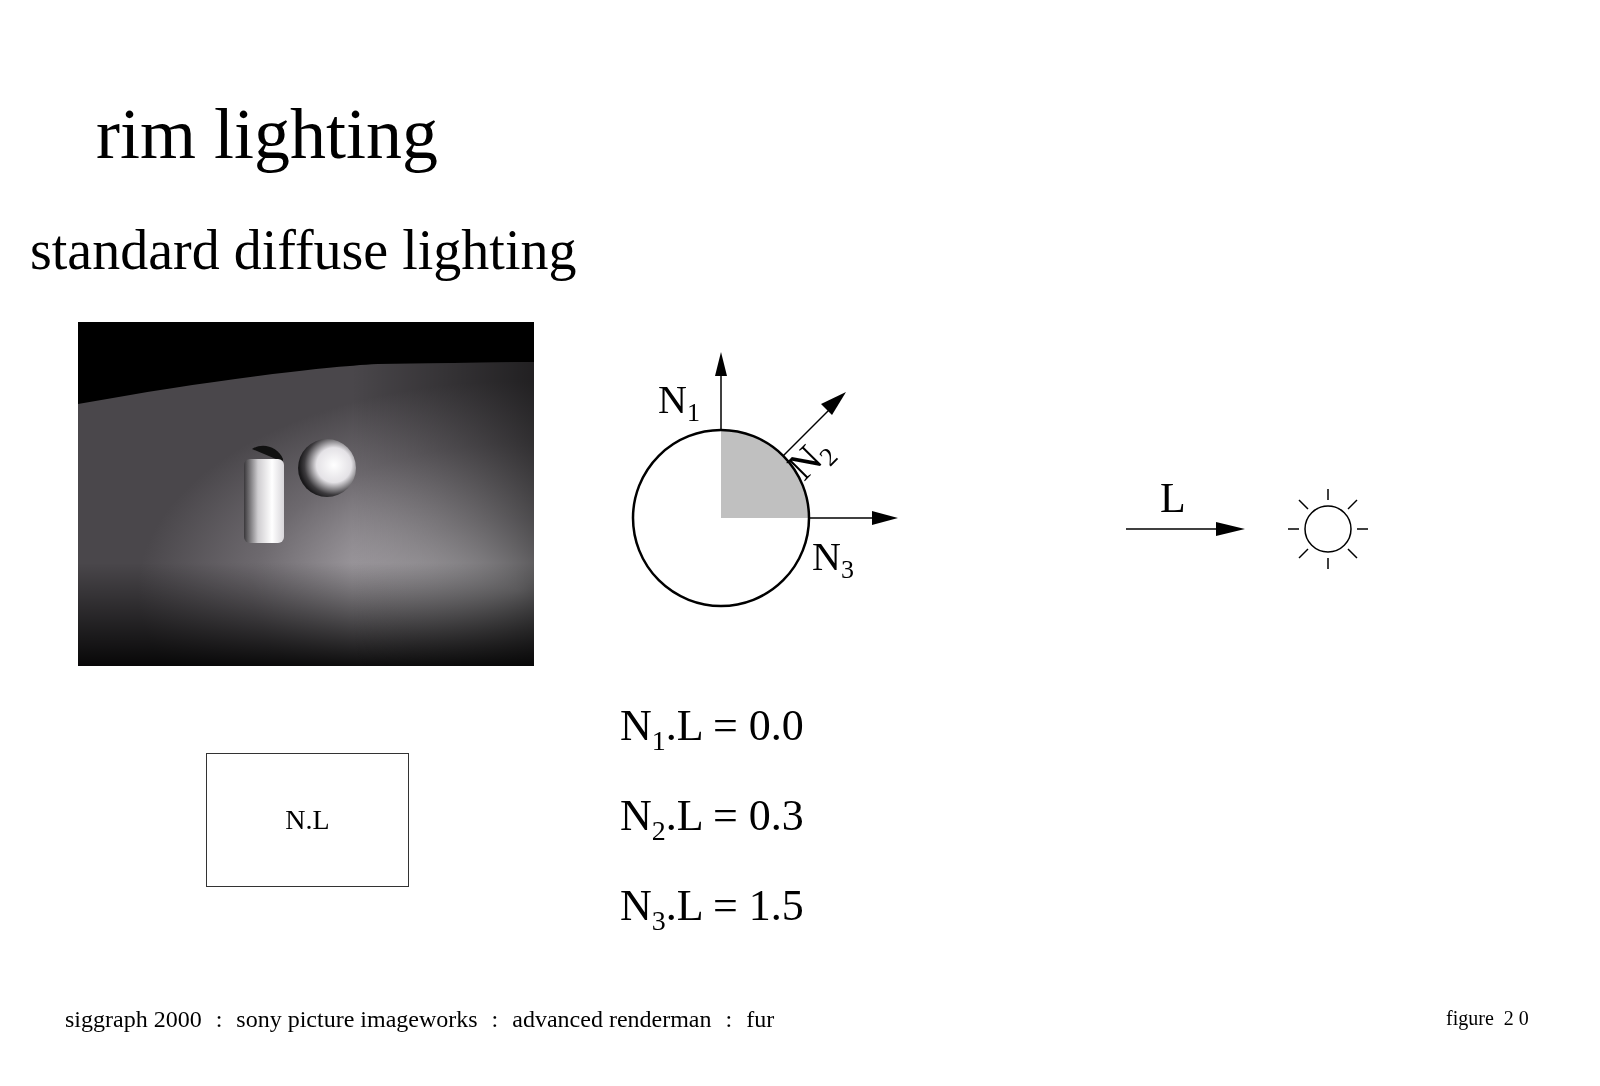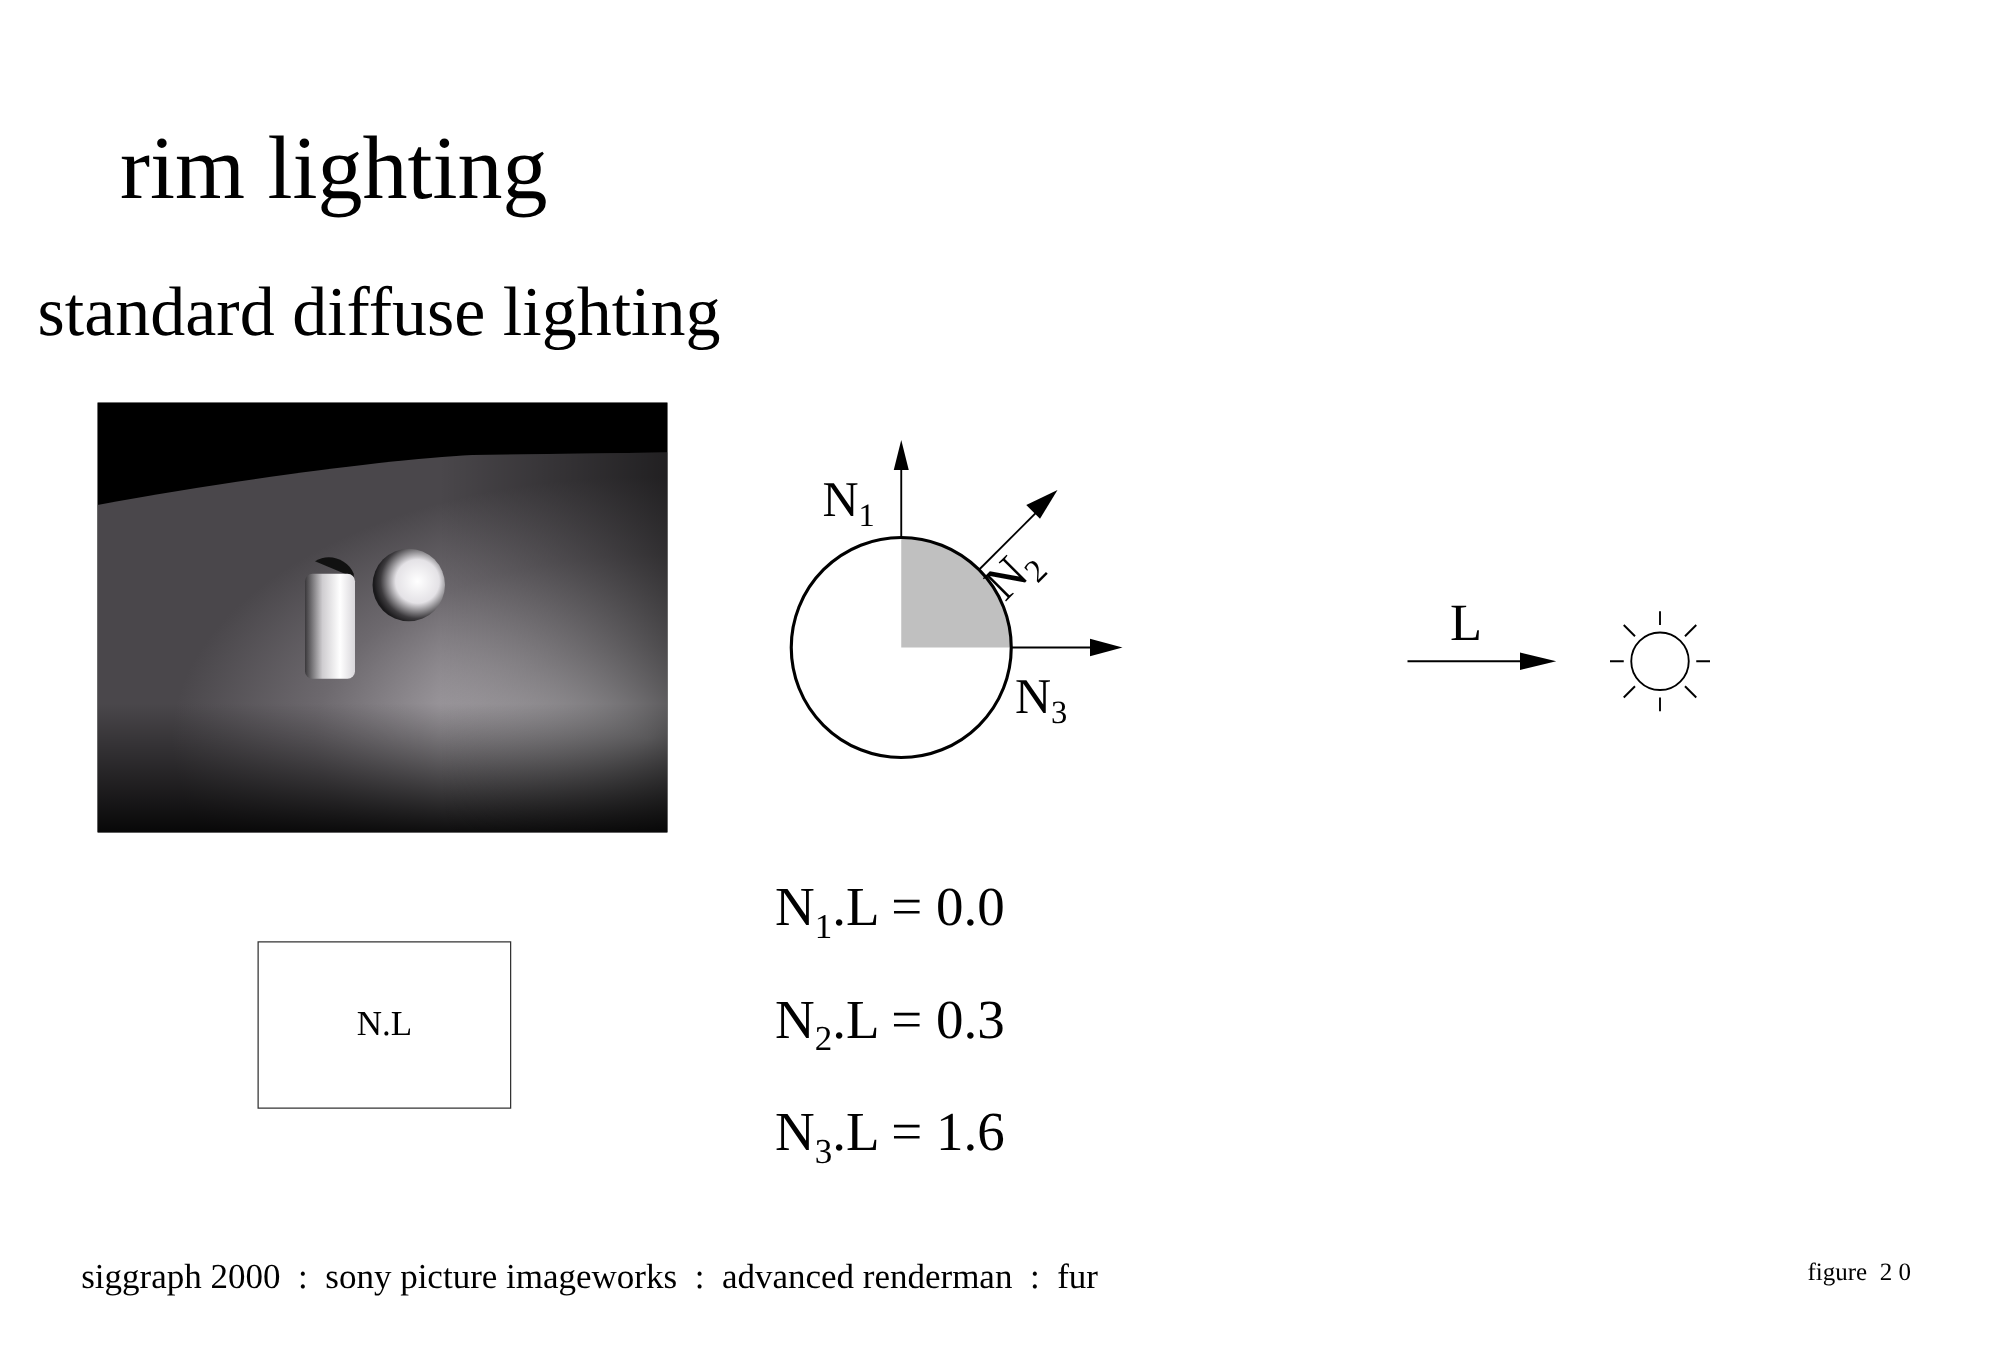--- a/index.html
+++ b/index.html
@@ -7,21 +7,21 @@
          font-family: "Liberation Serif", "DejaVu Serif", serif; color: #000; }
   .abs { position: absolute; }
   .slide-title { left: 96px; top: 98px; font-size: 72px; line-height: 1; white-space: nowrap; }
   .title-rule { left: 44px; top: 168px; width: 1511px; height: 0; }
   .subtitle { left: 0; width: 1600px; top: 222px; text-align: left; font-size: 56px; line-height: 1; padding-left: 30px; box-sizing: border-box; }
   .render { left: 78px; top: 322px; width: 456px; height: 344px; overflow: hidden; background: #000; }
   .nl-box { left: 194px; top: 753px; width: 203px; height: 134px; border: 1.5px solid #333; box-sizing: border-box;
             display: flex; align-items: center; justify-content: center; font-size: 28px; margin-left: 12px; }
   .eq { left: 620px; font-size: 44px; line-height: 1; white-space: nowrap; }
   .eq sub { font-size: 28px; vertical-align: -10px; }
-  .footer-left { left: 65px; top: 1006px; font-size: 28px; white-space: nowrap; }
+  .footer-left { left: 65px; top: 1006px; font-size: 24px; white-space: nowrap; }
   .footer-left .sep { margin: 0 14px; }
   .footer-right { left: 1446px; top: 1007px; font-size: 20px; white-space: nowrap; }
   .diagram { left: 600px; top: 340px; }
   .light { left: 1090px; top: 460px; }
 </style>
 </head>
 <body>
 
 <div class="abs slide-title">rim lighting</div>
 <svg class="abs title-rule" width="1520" height="12" style="left:44px;top:166px;overflow:visible">
@@ -108,18 +108,18 @@
     <line x1="20" y1="20" x2="29" y2="29"></line>
   </g>
 </svg>
 
 <div class="abs nl-box">
     <span>N.L</span>
   </div>
 
 <div class="abs eq" style="top:704px"><span>N</span><sub>1</sub><span>.L = 0.0</span></div>
 <div class="abs eq" style="top:794px"><span>N</span><sub>2</sub><span>.L = 0.3</span></div>
-<div class="abs eq" style="top:884px"><span>N</span><sub>3</sub><span>.L = 1.6</span></div>
+<div class="abs eq" style="top:884px"><span>N</span><sub>3</sub><span>.L = 1.5</span></div>
 
 <div class="abs footer-left">
   <span>siggraph 2000</span><span class="sep">:</span><span>sony picture imageworks</span><span class="sep">:</span><span>advanced renderman</span><span class="sep">:</span><span>fur</span>
 </div>
 <div class="abs footer-right" style="white-space:pre">figure  2 0</div>
 
 </body></html>

